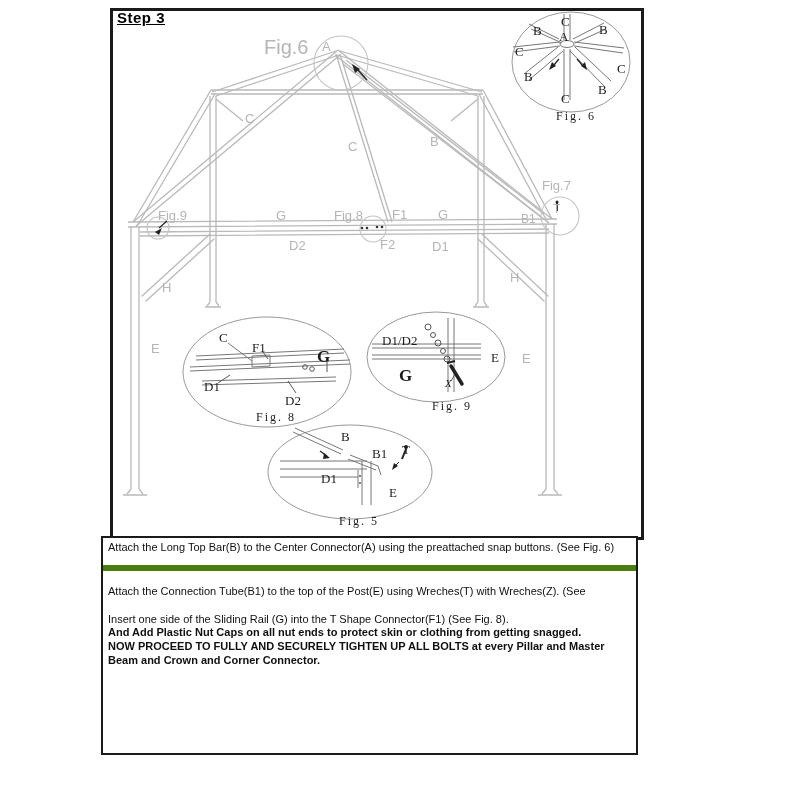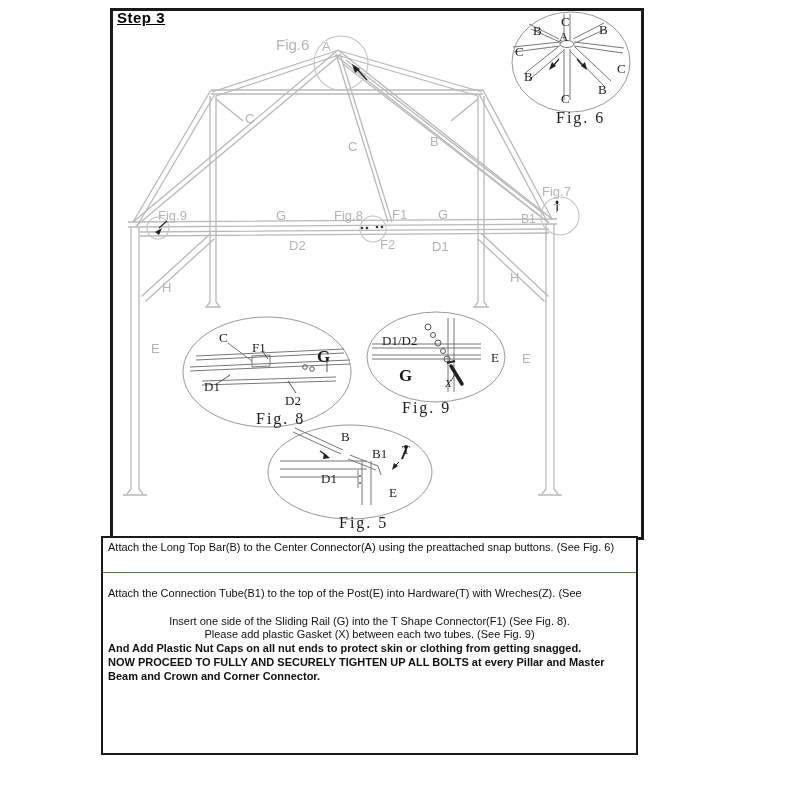--- a/index.html
+++ b/index.html
@@ -7,30 +7,30 @@
           font-family:"Liberation Sans",sans-serif;}
   #pageborder{position:absolute;left:110px;top:8px;width:528px;height:526px;
               border:3px solid #1a1a1a;}
   #step{position:absolute;left:117px;top:9px;font-size:15px;font-weight:bold;
         text-decoration:underline;color:#000;letter-spacing:.5px;}
   svg{position:absolute;left:0;top:0;}
   .lbl{position:absolute;color:#b5b5b5;font-size:13px;white-space:nowrap;
        font-family:"Liberation Sans",sans-serif;}
   .ilbl{position:absolute;color:#1b1b1b;font-size:13px;white-space:nowrap;
         font-family:"Liberation Serif",serif;}
-  .cap{letter-spacing:2px;font-size:16px;}
+  .cap{letter-spacing:2px;font-size:12px;}
   .big{font-size:17px;font-weight:bold;}
   .sm{font-size:11px;font-style:italic;}
   #textbox{position:absolute;left:101px;top:536px;width:537px;height:219px;
            border:2px solid #1a1a1a;background:#fff;box-sizing:border-box;}
   .tline{padding:0 5px;font-size:11px;line-height:13.8px;color:#101010;white-space:nowrap;}
-  .row1{padding-top:3px;padding-bottom:17px;border-bottom:1px solid #4d7c0f;}
+  .row1{padding-top:3px;padding-bottom:10px;border-bottom:6px solid #4d7c0f;}
   .blk2{margin-top:10px;}
   .blk3{margin-top:14px;}
-  .blk4{margin-top:14px;text-align:center;}
+  .blk4{margin-top:14px;}
   .boldline{font-weight:bold;}
 </style>
 </head>
 <body>
 
 <div id="canvas">
 
   <div id="pageborder"></div>
   <div id="step">Step 3</div>
 
@@ -141,33 +141,33 @@
       <path d="M406,449 L402,459" stroke="#222" stroke-width="2"></path>
       <path d="M399,462 L395,466" stroke="#222" stroke-width="1"></path>
       <polygon points="392,470 398,466 394,463" fill="#222" stroke="none"></polygon>
       <path d="M280,461 H367 M280,469 H367 M280,477 H358"></path>
       <path d="M362,461 V505 M371,461 V505 M358,470 V488"></path>
       <circle cx="360" cy="476" r="1" fill="#555" stroke="none"></circle>
       <circle cx="360" cy="483" r="1" fill="#555" stroke="none"></circle>
     </g>
   </svg>
 
-  <span class="lbl" style="left:276px;top:36px;font-size:15px">Fig.6</span>
+  <span class="lbl" style="left:264px;top:36px;font-size:20px">Fig.6</span>
   <span class="lbl" style="left:322px;top:39px">A</span>
   <span class="lbl" style="left:245px;top:111px">C</span>
   <span class="lbl" style="left:348px;top:139px">C</span>
   <span class="lbl" style="left:430px;top:134px">B</span>
   <span class="lbl" style="left:158px;top:208px">Fig.9</span>
   <span class="lbl" style="left:276px;top:208px">G</span>
   <span class="lbl" style="left:334px;top:208px">Fig.8</span>
   <span class="lbl" style="left:392px;top:207px">F1</span>
   <span class="lbl" style="left:438px;top:207px">G</span>
   <span class="lbl" style="left:521px;top:212px;font-size:12px">B1</span>
   <span class="lbl" style="left:553px;top:202px;font-size:12px">T</span>
-  <span class="lbl" style="left:542px;top:184px">Fig.7</span>
+  <span class="lbl" style="left:542px;top:178px">Fig.7</span>
   <span class="lbl" style="left:289px;top:238px">D2</span>
   <span class="lbl" style="left:380px;top:237px">F2</span>
   <span class="lbl" style="left:432px;top:239px">D1</span>
   <span class="lbl" style="left:162px;top:280px">H</span>
   <span class="lbl" style="left:510px;top:270px">H</span>
   <span class="lbl" style="left:151px;top:341px">E</span>
   <span class="lbl" style="left:522px;top:351px">E</span>
 
   <span class="ilbl" style="left:561px;top:14px">C</span>
   <span class="ilbl" style="left:533px;top:23px">B</span>
@@ -184,41 +184,40 @@
   <span class="ilbl" style="left:252px;top:340px">F1</span>
   <span class="ilbl big" style="left:317px;top:347px">G</span>
   <span class="ilbl" style="left:204px;top:379px">D1</span>
   <span class="ilbl" style="left:285px;top:393px">D2</span>
   <span class="ilbl cap" style="left:256px;top:410px">Fig. 8</span>
 
   <span class="ilbl" style="left:382px;top:333px">D1/D2</span>
   <span class="ilbl" style="left:491px;top:350px">E</span>
   <span class="ilbl big" style="left:399px;top:366px">G</span>
   <span class="ilbl sm" style="left:445px;top:377px">X</span>
-  <span class="ilbl cap" style="left:402px;top:399px">Fig. 9</span>
+  <span class="ilbl cap" style="left:432px;top:399px">Fig. 9</span>
 
   <span class="ilbl" style="left:341px;top:429px">B</span>
   <span class="ilbl" style="left:372px;top:446px">B1</span>
   <span class="ilbl" style="left:402px;top:442px">T</span>
   <span class="ilbl" style="left:321px;top:471px">D1</span>
   <span class="ilbl" style="left:389px;top:485px">E</span>
   <span class="ilbl cap" style="left:339px;top:514px">Fig. 5</span>
 
   <div id="textbox">
     <div class="row1">
       <div class="tline">Attach the Long Top Bar(B) to the Center Connector(A) using the preattached snap buttons. (See Fig. 6)</div>
     </div>
     <div class="blk2">
     </div>
     <div class="blk3">
-      <div class="tline">Attach the Connection Tube(B1) to the top of the Post(E) into Hardware(T) with Wreches(Z). (See</div>
+      <div class="tline">Attach the Connection Tube(B1) to the top of the Post(E) using Wreches(T) with Wreches(Z). (See</div>
     </div>
     <div class="blk4">
       <div class="tline">Insert one side of the Sliding Rail (G) into the T Shape Connector(F1) (See Fig. 8).</div>
-      <div class="tline">Please add plastic Gasket (X) between each two tubes. (See Fig. 9)</div>
     </div>
     <div>
       <div class="tline boldline">And Add Plastic Nut Caps on all nut ends to protect skin or clothing from getting snagged.</div>
     </div>
     <div>
       <div class="tline boldline">NOW PROCEED TO FULLY AND SECURELY TIGHTEN UP ALL BOLTS at every Pillar and Master</div>
       <div class="tline boldline">Beam and Crown and Corner Connector.</div>
     </div>
   </div>
 

